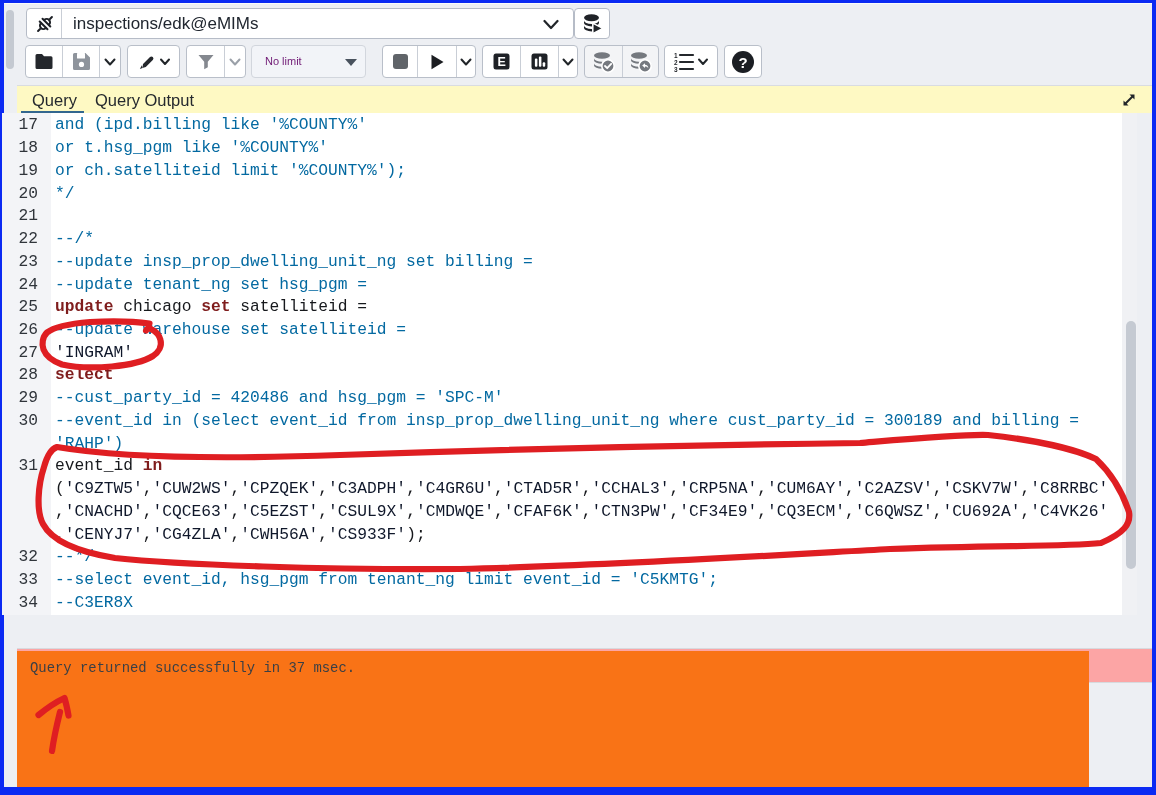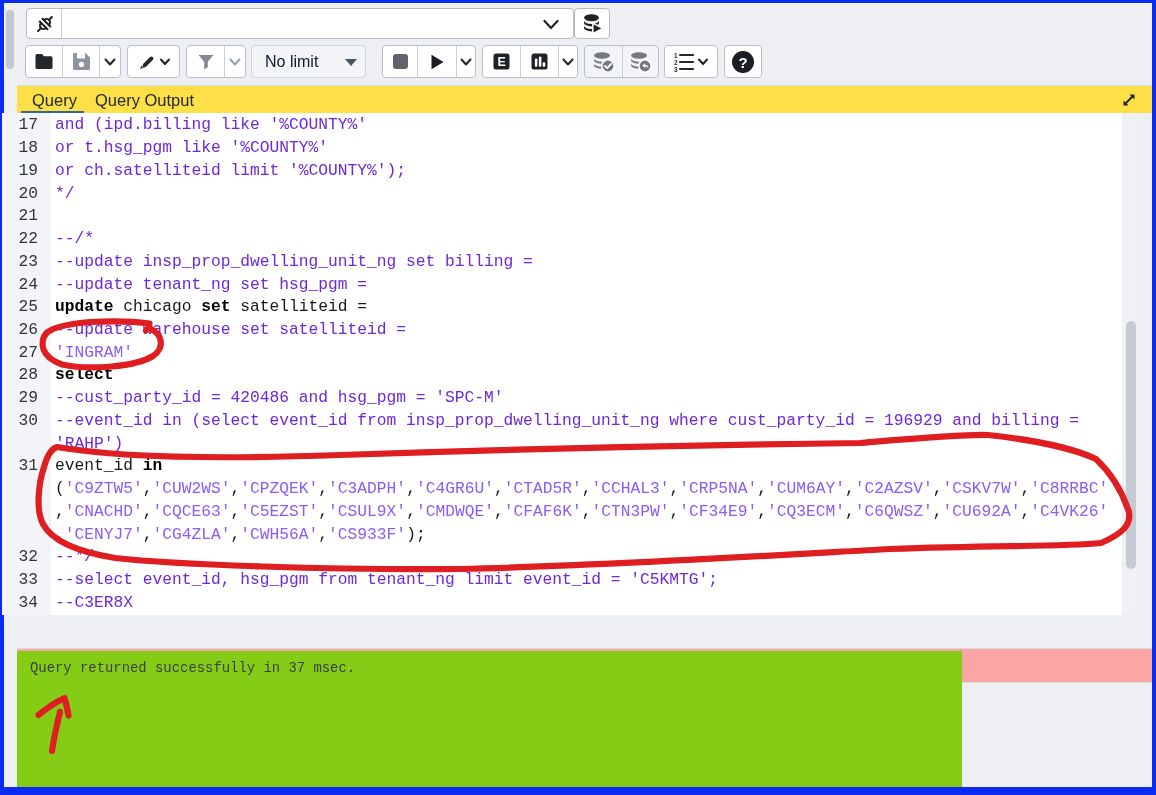--- a/index.html
+++ b/index.html
@@ -9,57 +9,58 @@
 
 .combo{position:absolute;left:26px;top:8px;width:548px;height:31px;background:#fff;border:1px solid #b6bcc7;border-radius:4px}
 .combo .icell{position:absolute;left:0;top:0;width:35px;height:29px;border-right:1px solid #c9ced6}
 .combo .ctext{position:absolute;left:46px;top:0;height:29px;line-height:29px;font-size:17px;color:#212730}
 .dbbtn{position:absolute;left:574px;top:8px;width:36px;height:31px;background:#fff;border:1px solid #b6bcc7;border-radius:4px}
 
 .grp{position:absolute;top:45px;height:33px;background:#fff;border:1px solid #b9bfc9;border-radius:4px;display:flex}
 .seg{height:100%;display:flex;align-items:center;justify-content:center}
 .seg+.seg{border-left:1px solid #c9ced6}
 .sel{position:absolute;left:251px;top:45px;width:115px;height:33px;background:#f2f4f8;border:1px solid #d2d6dd;border-radius:4px}
-.sel span{position:absolute;left:13px;top:0;line-height:31px;font-size:16px;color:#0f172a}
+.sel span{position:absolute;left:13px;top:0;line-height:31px;font-size:11px;color:#701a75}
 .sel .tri{position:absolute;right:8px;top:13px;width:0;height:0;border-left:6.5px solid transparent;border-right:6.5px solid transparent;border-top:7.5px solid #49525e}
 
-.tabbar{position:absolute;left:17px;top:85px;width:1135px;height:28px;background:#fde047;border-top:1px solid #d9dce1}
+.tabbar{position:absolute;left:17px;top:85px;width:1135px;height:28px;background:#fef9c3;border-top:1px solid #d9dce1}
 .tabbar .t{position:absolute;top:0;height:28px;line-height:28px;font-size:16.5px;color:#25292e}
 .uline{position:absolute;background:#33678f}
 .editor{position:absolute;left:2px;top:113px;width:1135px;height:502px;background:#fff}
 .gutter{position:absolute;left:0;top:0;width:49px;height:502px;background:#f3f4f7}
 .lnums{position:absolute;left:0;top:1.4px;width:36px;text-align:right;font-family:"Liberation Mono",monospace;font-size:16.25px;line-height:22.74px;color:#30353b;white-space:pre}
 .code{position:absolute;left:53px;top:1.4px;font-family:"Liberation Mono",monospace;font-size:16.25px;line-height:22.74px;color:#16181c;white-space:pre}
-.code .c{color:#6d28d9}
-.code .k{color:#000000;font-weight:bold}
-.code .s{color:#8b5cf6}
+.code .c{color:#0369a1}
+.code .k{color:#7f1d1d;font-weight:bold}
+.code .s{color:#0f172a}
 .vtrack{position:absolute;left:1120px;top:0;width:15px;height:502px;background:#f0f1f4}
 .vthumb{position:absolute;left:3.5px;top:208px;width:10px;height:248px;border-radius:5px;background:#c5cad2}
 .btabbar{position:absolute;left:17px;top:648px;width:1135px;height:35px;background:#fca5a5;border-top:1px solid #d7dade;border-bottom:1px solid #d7dade}
 .btabbar .t{position:absolute;top:0;height:34px;line-height:34px;font-size:16.5px;color:#25292e}
-.msgs{position:absolute;left:17px;top:651px;width:945px;height:136px;background:#84cc16}
+.msgs{position:absolute;left:17px;top:651px;width:1072px;height:136px;background:#f97316}
 .msgs .mt{position:absolute;left:13px;top:9px;font-family:"Liberation Mono",monospace;font-size:13.9px;color:#3a3f45}
 .annot{position:absolute;left:0;top:0;pointer-events:none}
 </style></head>
 <body>
 <div class="win"></div>
 <div class="lthumb"></div>
 
 <div class="combo">
   <div class="icell"></div>
   <svg class="abs" style="left:7px;top:4px;overflow:visible" width="22" height="22" viewBox="0 0 22 22">
     <g fill="none" stroke="#1d2025" stroke-width="2" stroke-linecap="round" transform="rotate(45 11 11)">
       <line x1="11" y1="1.2" x2="11" y2="4"></line>
       <path d="M7.7 8.7 V8.4 A3.3 3.1 0 0 1 14.3 8.4 V8.7"></path>
       <line x1="5.5" y1="9" x2="16.5" y2="9"></line>
       <line x1="5.5" y1="13" x2="16.5" y2="13"></line>
       <path d="M7.7 13.3 V13.6 A3.3 3.1 0 0 0 14.3 13.6 V13.3"></path>
       <line x1="11" y1="18" x2="11" y2="20.8"></line>
     </g>
   </svg>
+  <span class="ctext">inspections/edk@eMIMs</span>
   <svg class="abs" style="left:516px;top:8px" width="16" height="14" viewBox="0 0 16 14">
     <path d="M1.5 4 L8 11 L14.5 4" fill="none" stroke="#212529" stroke-width="2.2" stroke-linecap="round" stroke-linejoin="round"></path>
   </svg>
 </div>
 <div class="dbbtn">
   <svg class="abs" style="left:7px;top:4px;overflow:visible" width="22" height="22" viewBox="0 0 22 22">
     <g fill="#202328">
       <ellipse cx="9.5" cy="4.8" rx="7.5" ry="3.5"></ellipse>
       <path d="M2 7.6 A 7.5 3.5 0 0 0 17 7.6 L17 9.9 A 7.5 3.5 0 0 1 2 9.9 Z"></path>
       <path d="M2 12.6 A 7.5 3.5 0 0 0 17 12.6 L17 14.9 A 7.5 3.5 0 0 1 2 14.9 Z"></path>
@@ -241,21 +242,21 @@
 <span class="c">*/</span>
 &nbsp;
 <span class="c">--/*</span>
 <span class="c">--update insp_prop_dwelling_unit_ng set billing =</span>
 <span class="c">--update tenant_ng set hsg_pgm =</span>
 <span class="k">update</span> chicago <span class="k">set</span> satelliteid =
 <span class="c">--update warehouse set satelliteid =</span>
 <span class="s">'INGRAM'</span>
 <span class="k">select</span>
 <span class="c">--cust_party_id = 420486 and hsg_pgm = 'SPC-M'</span>
-<span class="c">--event_id in (select event_id from insp_prop_dwelling_unit_ng where cust_party_id = 196929 and billing =</span>
+<span class="c">--event_id in (select event_id from insp_prop_dwelling_unit_ng where cust_party_id = 300189 and billing =</span>
 <span class="c">'RAHP')</span>
 event_id <span class="k">in</span>
 (<span class="s">'C9ZTW5'</span>,<span class="s">'CUW2WS'</span>,<span class="s">'CPZQEK'</span>,<span class="s">'C3ADPH'</span>,<span class="s">'C4GR6U'</span>,<span class="s">'CTAD5R'</span>,<span class="s">'CCHAL3'</span>,<span class="s">'CRP5NA'</span>,<span class="s">'CUM6AY'</span>,<span class="s">'C2AZSV'</span>,<span class="s">'CSKV7W'</span>,<span class="s">'C8RRBC'</span>
 ,<span class="s">'CNACHD'</span>,<span class="s">'CQCE63'</span>,<span class="s">'C5EZST'</span>,<span class="s">'CSUL9X'</span>,<span class="s">'CMDWQE'</span>,<span class="s">'CFAF6K'</span>,<span class="s">'CTN3PW'</span>,<span class="s">'CF34E9'</span>,<span class="s">'CQ3ECM'</span>,<span class="s">'C6QWSZ'</span>,<span class="s">'CU692A'</span>,<span class="s">'C4VK26'</span>
 ,<span class="s">'CENYJ7'</span>,<span class="s">'CG4ZLA'</span>,<span class="s">'CWH56A'</span>,<span class="s">'CS933F'</span>);
 <span class="c">--*/</span>
 <span class="c">--select event_id, hsg_pgm from tenant_ng limit event_id = 'C5KMTG';</span>
 <span class="c">--C3ER8X</span></div>
   <div class="vtrack">
       <div class="vthumb"></div>

